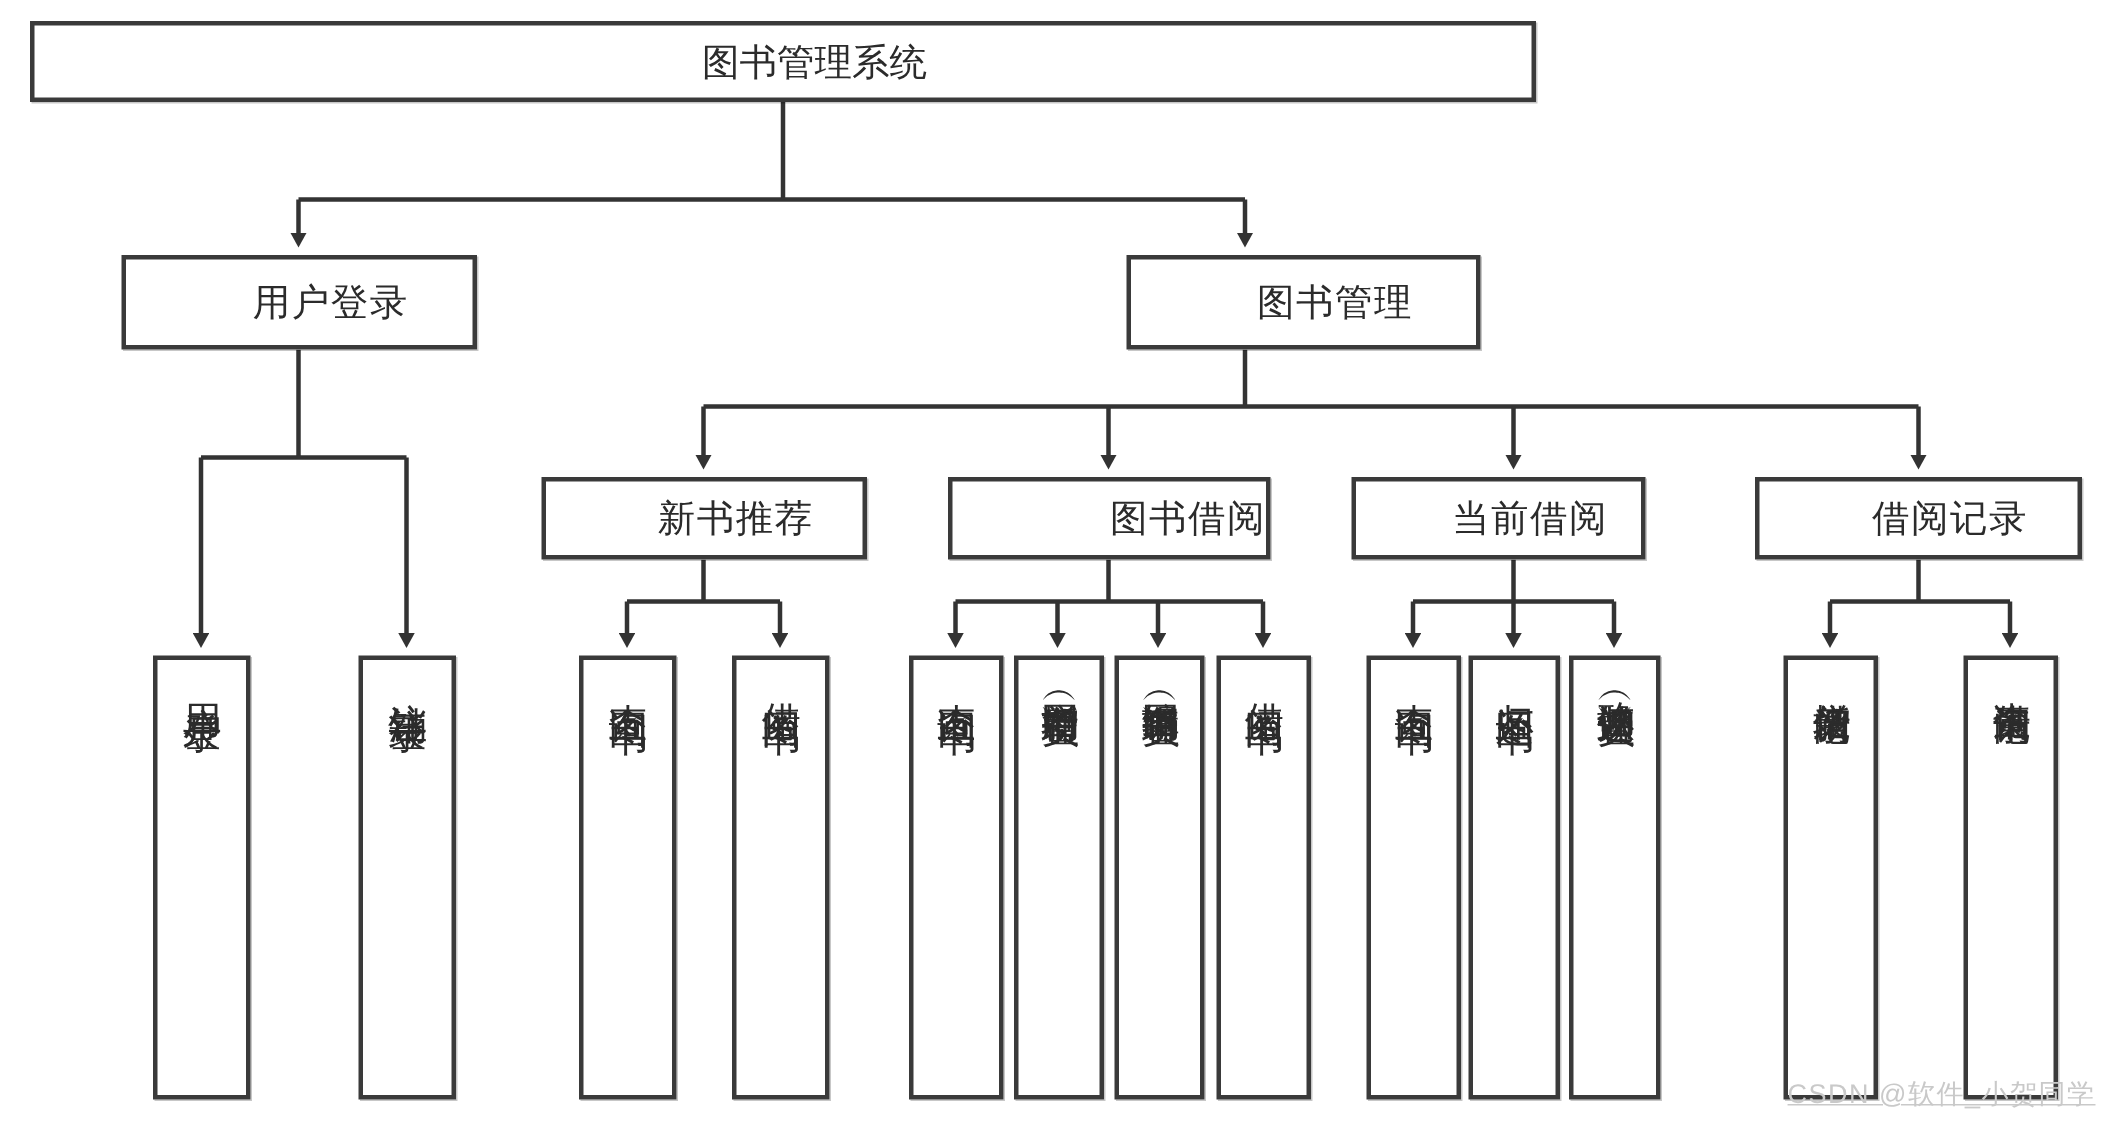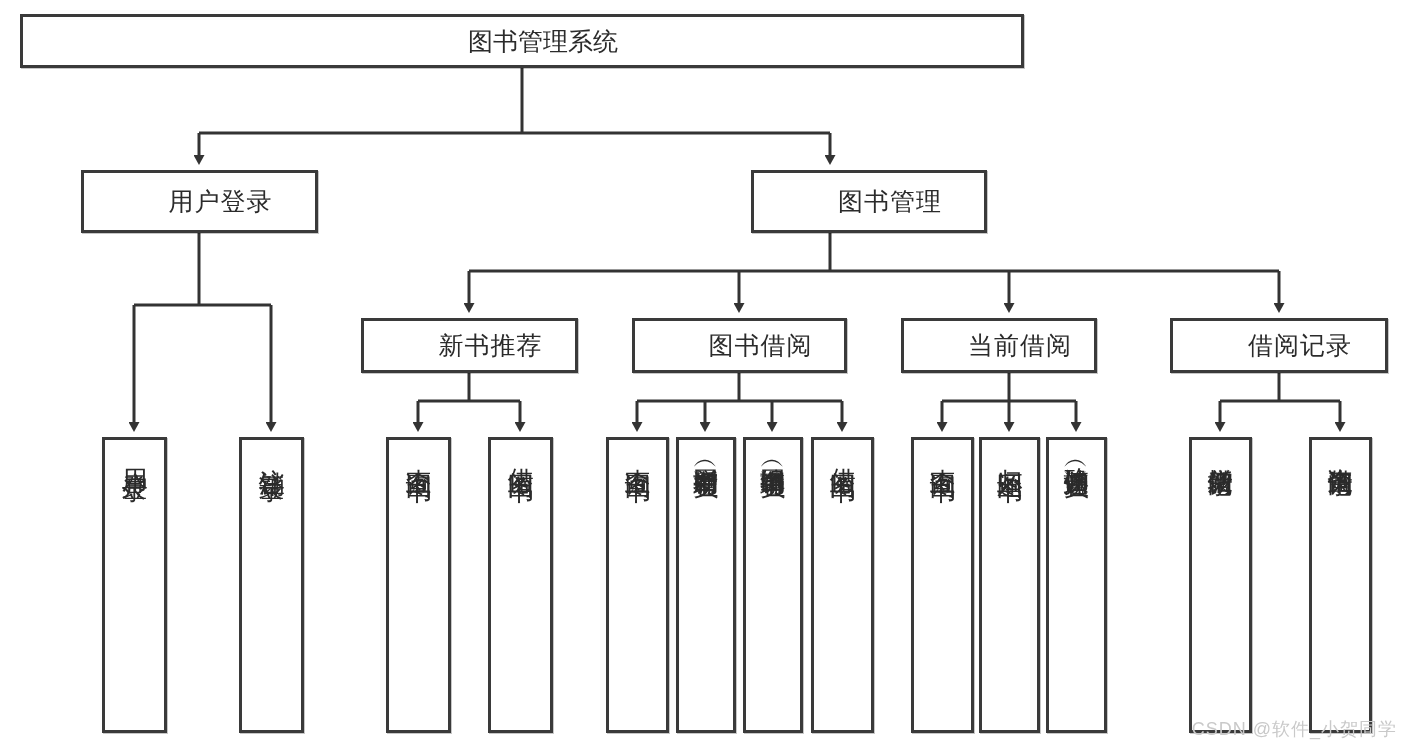--- a/index.html
+++ b/index.html
@@ -50,20 +50,21 @@
 
   #watermark {
     position:absolute;
     right:8px;
     bottom:6px;
     font-size:18px;
     color:#c9c9c9;
     letter-spacing:1px;
     white-space:nowrap;
     pointer-events:none;
+    text-decoration:underline;
   }
 </style>
 </head>
 <body>
 
 <div id="canvas">
 
   <svg id="svg-layer" viewBox="0 0 1405 747" xmlns="http://www.w3.org/2000/svg">
     <defs>
       <marker id="arrow" markerWidth="10" markerHeight="11" refX="1" refY="5.5" orient="auto" markerUnits="userSpaceOnUse">
@@ -121,21 +122,21 @@
   <div class="node horiz" style="left:81px; top:170px; width:237px; height:63px;">
     <span>用户登录</span>
   </div>
   <div class="node horiz" style="left:711px; top:170px; width:236px; height:63px;margin-left:40px;">
     <span>图书管理</span>
   </div>
 
   <div class="node horiz" style="left:361px; top:318px; width:217px; height:55px;">
     <span>新书推荐</span>
   </div>
-  <div class="node horiz" style="left:632px; top:318px; width:215px; height:55px;">
+  <div class="node horiz" style="left:632px; top:318px; width:215px; height:55px;justify-content:flex-end;">
     <span>图书借阅</span>
   </div>
   <div class="node horiz" style="left:901px; top:318px; width:196px; height:55px;">
     <span>当前借阅</span>
   </div>
   <div class="node horiz" style="left:1170px; top:318px; width:218px; height:55px;justify-content:center;">
     <span>借阅记录</span>
   </div>
 
   <div class="leafwrap" style="left:102px; top:437px; width:65px; height:296px;">

